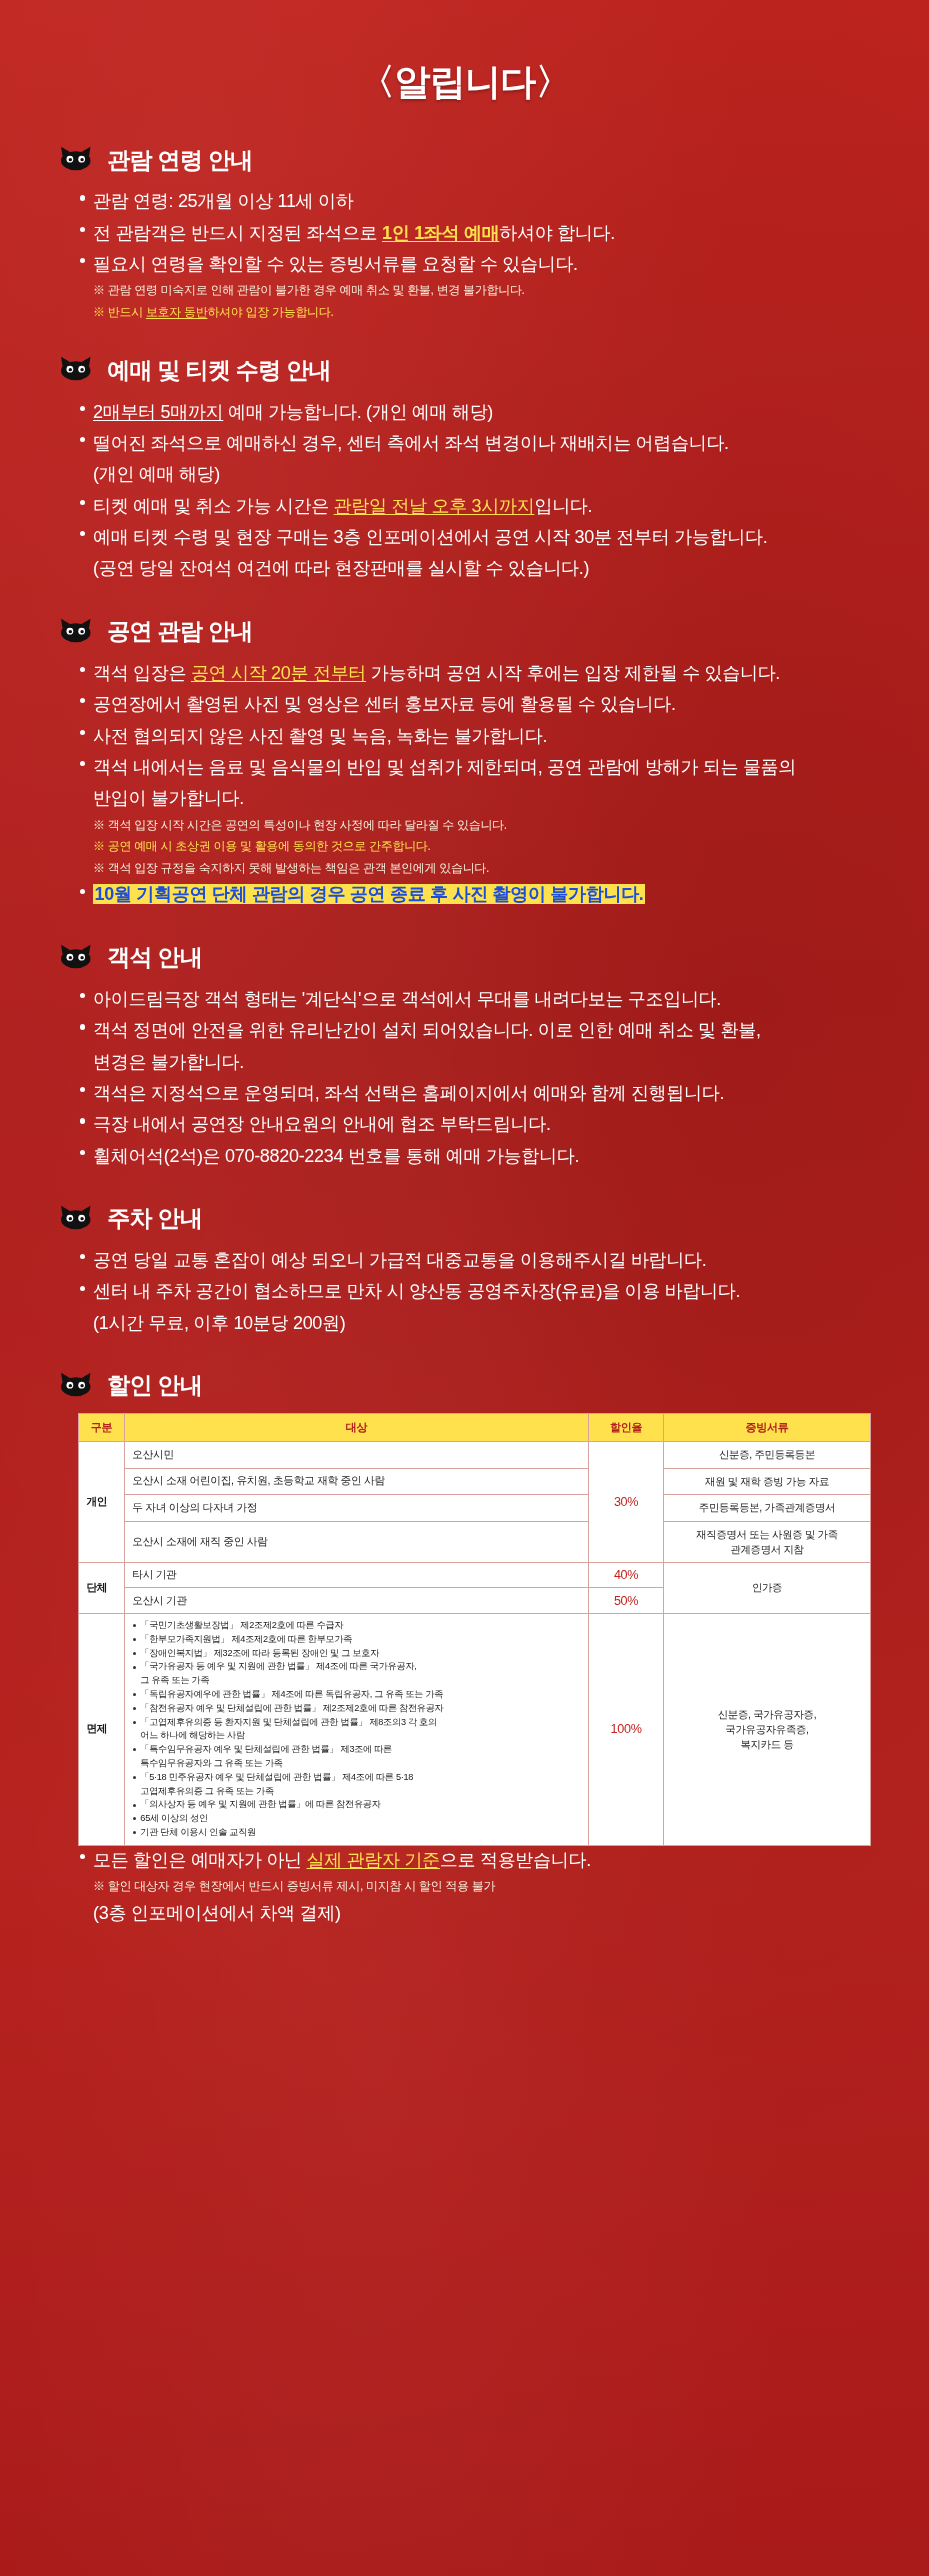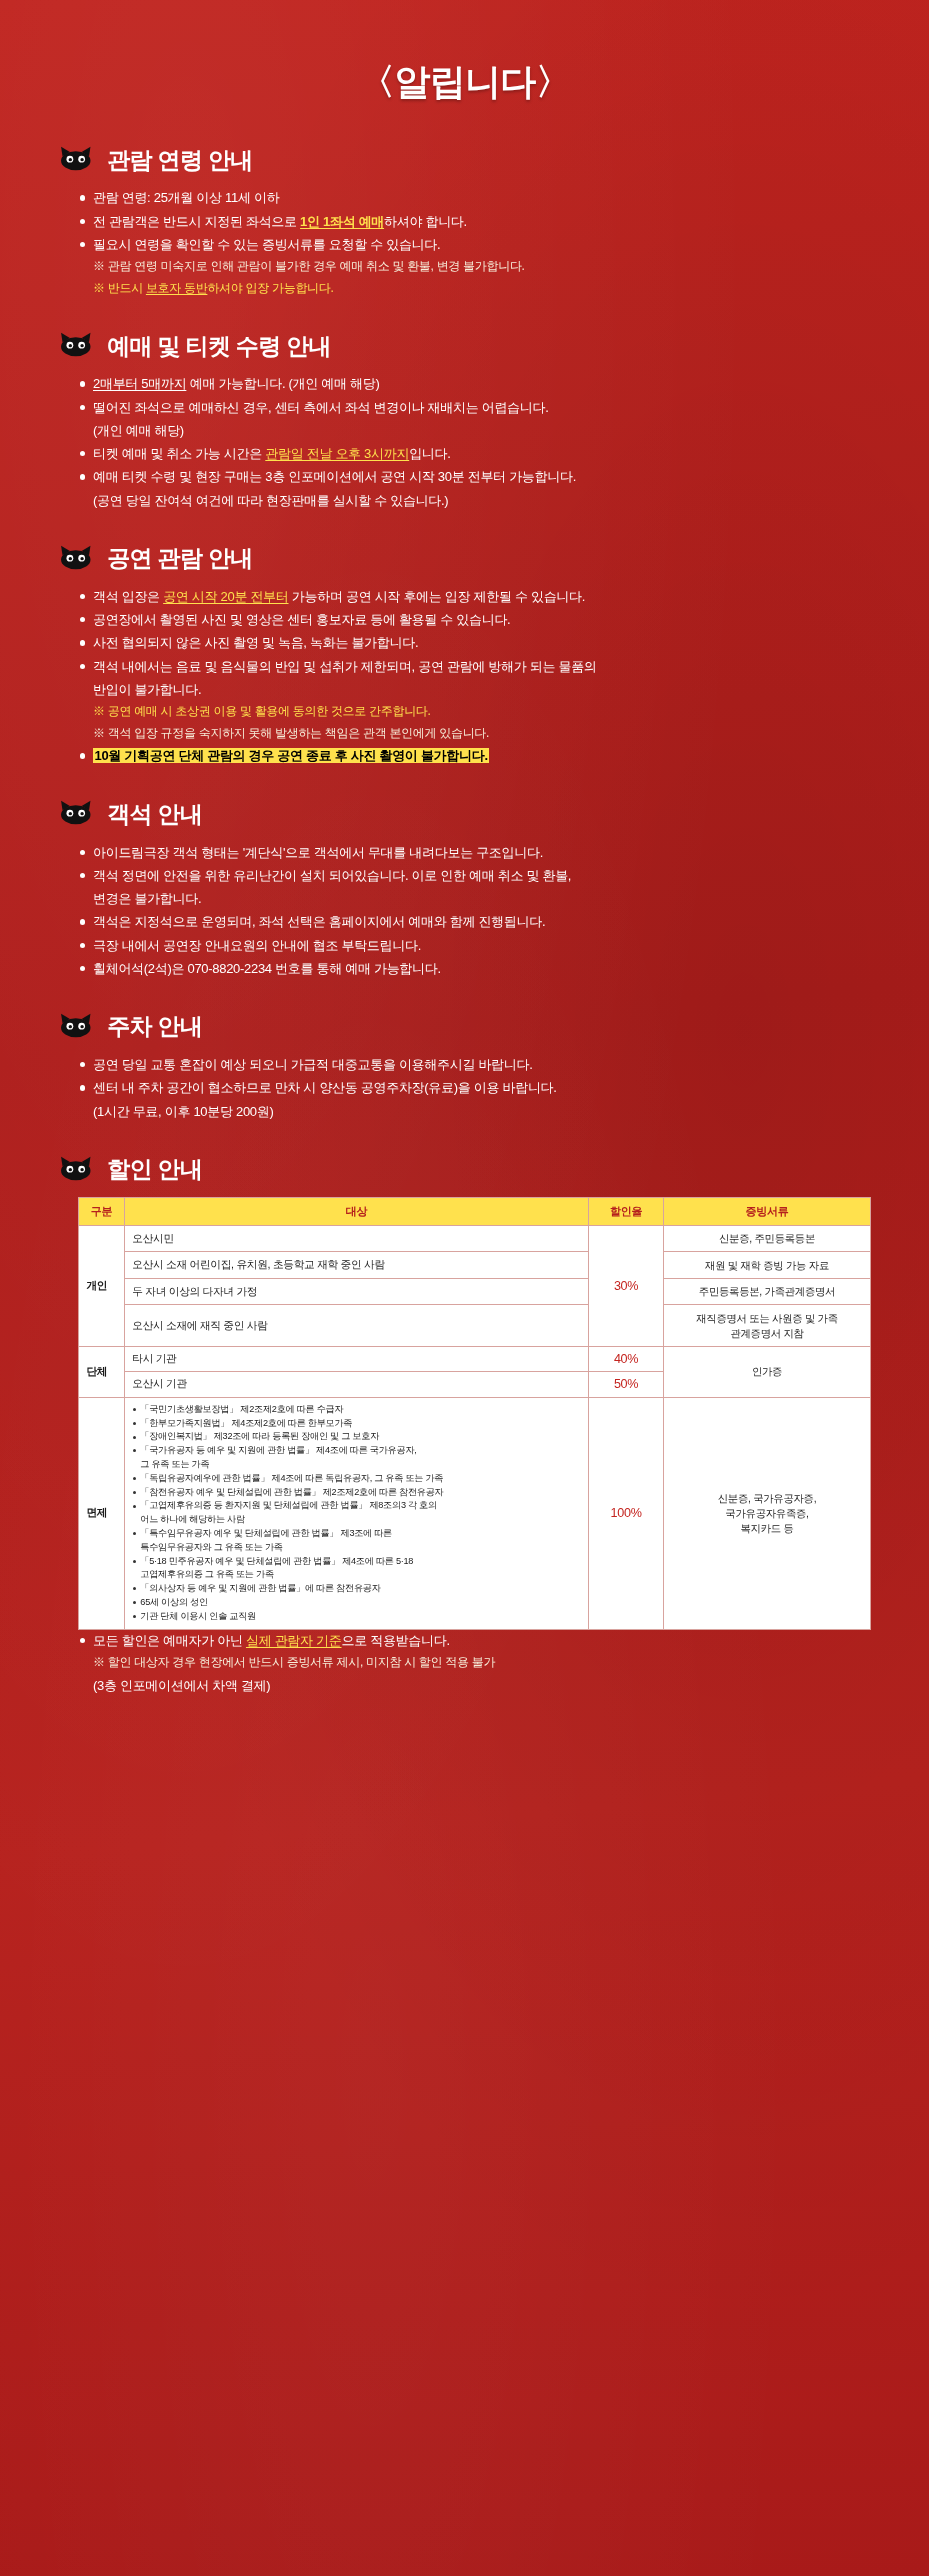--- a/index.html
+++ b/index.html
@@ -47,21 +47,21 @@
     letter-spacing: -0.7px;
     line-height: 1;
   }
   ul.bullets {
     list-style: none;
     margin: 0;
     padding: 0 0 0 34px;
   }
   ul.bullets li {
     position: relative;
-    font-size: 13px;
+    font-size: 18px;
     line-height: 1.62;
     padding-left: 15px;
     margin-bottom: 2.2px;
     color: #ffffff;
     letter-spacing: -0.3px;
   }
   ul.bullets li.dot::before {
     content: "";
     position: absolute;
     left: 1.5px;
@@ -76,21 +76,21 @@
     font-size: 12px;
     color: #f7eeda;
   }
   ul.bullets li.note::before { content: none; }
   ul.bullets li.plain::before { content: none; }
   .hl-yellow { color: #ffe14d; font-weight: bold; text-decoration: underline; text-underline-offset: 2.2px; }
   .hl-yellow-nb { color: #ffe14d; text-decoration: underline; text-underline-offset: 2.2px; }
   .yellow { color: #ffe14d; margin-top: 27px; }
   .marked {
     background: #ffe14d;
-    color: #000000;
+    color: #1d4ed8;
     font-weight: bold;
     padding: 0 1.5px;
   }
   .li-yellow { color: #ffe14d; }
   .li-yellow.dot::before { background: #ffe14d; }
   .underline { text-decoration: underline; text-underline-offset: 2.2px; }
 
   
   .table-wrap { padding-left: 34px; padding-right: 15px; margin-top: 4.4px; }
   table.discount {
@@ -211,20 +211,21 @@
               <circle cx="29.6" cy="18.6" r="2.3" fill="#111"></circle>
             </svg></span>
           <span class="sec-title">공연 관람 안내</span>
         </div>
         <ul class="bullets">
           <li class="dot">객석 입장은 <span class="hl-yellow-nb">공연 시작 20분 전부터</span> 가능하며 공연 시작 후에는 입장 제한될 수 있습니다.</li>
           <li class="dot">공연장에서 촬영된 사진 및 영상은 센터 홍보자료 등에 활용될 수 있습니다.</li>
           <li class="dot">사전 협의되지 않은 사진 촬영 및 녹음, 녹화는 불가합니다.</li>
           <li class="dot">객석 내에서는 음료 및 음식물의 반입 및 섭취가 제한되며, 공연 관람에 방해가 되는 물품의</li>
           <li class="plain">반입이 불가합니다.</li>
+          <li class="note">※ 객석 입장 시작 시간은 공연의 특성이나 현장 사정에 따라 달라질 수 있습니다.</li>
           <li class="note"><span class="yellow">※ 공연 예매 시 초상권 이용 및 활용에 동의한 것으로 간주합니다.</span></li>
           <li class="note">※ 객석 입장 규정을 숙지하지 못해 발생하는 책임은 관객 본인에게 있습니다.</li>
           <li class="dot li-yellow"><span class="marked">10월 기획공연 단체 관람의 경우 공연 종료 후 사진 촬영이 불가합니다.</span></li>
         </ul>
       </div>
       <div class="section">
         <div class="sec-head">
           <span class="cat-icon"><svg width="33" height="25" viewBox="0 0 44 34" aria-hidden="true">
               <path d="M3 14 L1 1 L13 8 Z" fill="#111"></path>
               <path d="M29 8 L41 1 L39 14 Z" fill="#111"></path>

